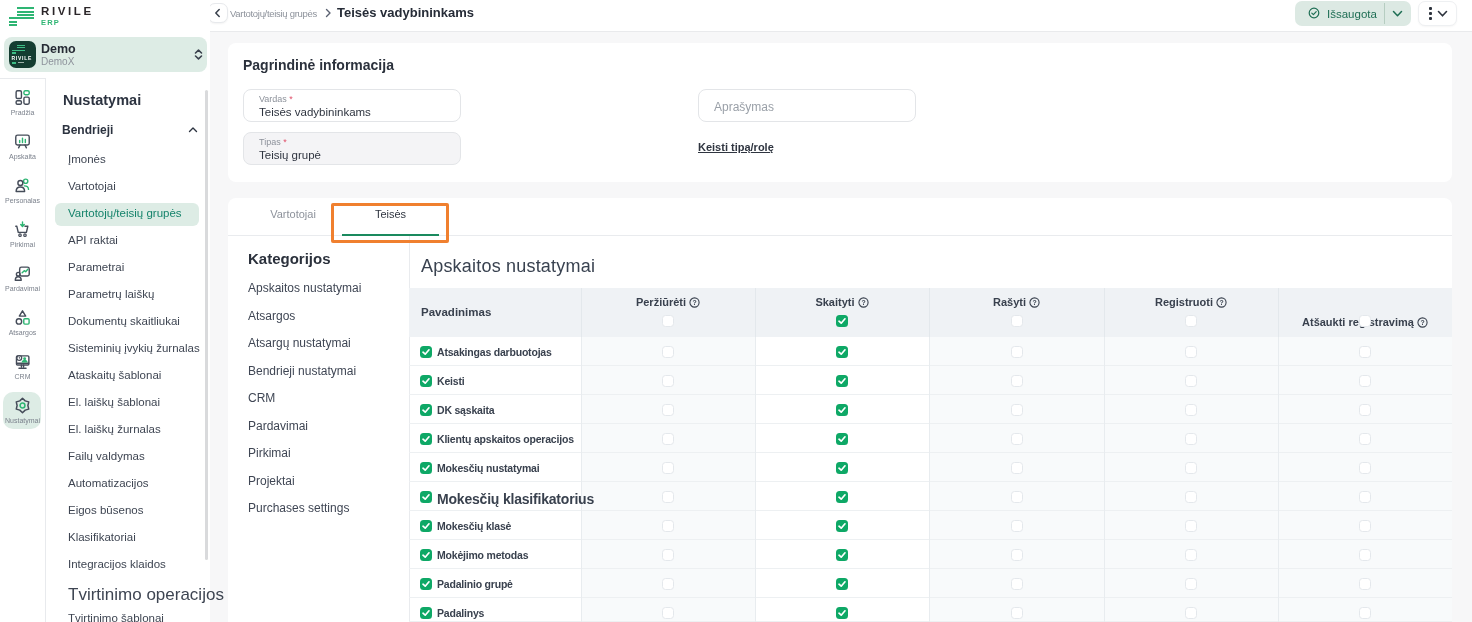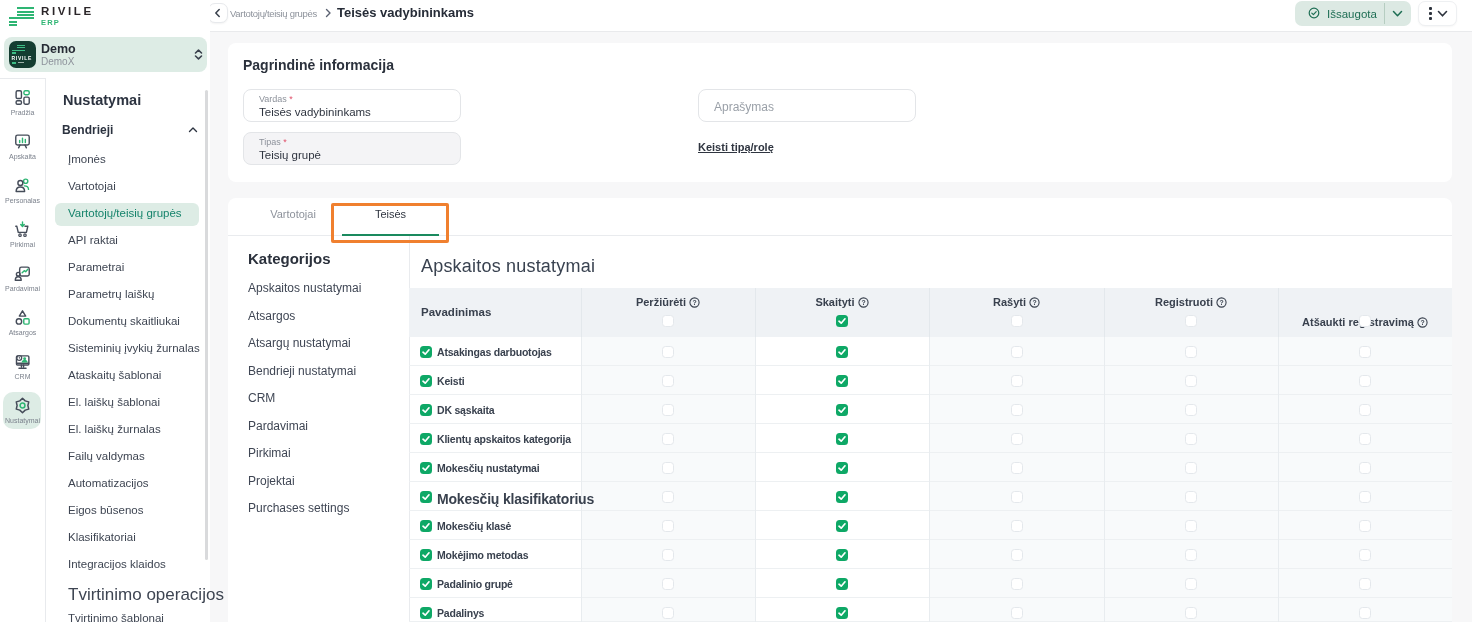--- a/index.html
+++ b/index.html
@@ -195,21 +195,21 @@
       <div class="abs" style="left:0;top:164px;width:1043px;height:1px;background:#edf0f2;"></div>
       <div class="abs" style="left:172px;top:136px;width:1px;height:29px;background:#e8ecef;"></div>
       <div class="abs" style="left:346px;top:136px;width:1px;height:29px;background:#e8ecef;"></div>
       <div class="abs" style="left:520px;top:136px;width:1px;height:29px;background:#e8ecef;"></div>
       <div class="abs" style="left:695px;top:136px;width:1px;height:29px;background:#e8ecef;"></div>
       <div class="abs" style="left:869px;top:136px;width:1px;height:29px;background:#e8ecef;"></div>
       <div class="abs" style="left:11px;top:144.5px;width:12px;height:12px;background:#0ea866;border-radius:3.5px;"></div>
       <svg class="abs" style="left:11px;top:144.5px;" width="12" height="12" viewBox="0 0 12 12">
         <path d="M3 6.2 L5.2 8.2 L9 3.8" fill="none" stroke="#fff" stroke-width="1.7" stroke-linecap="round" stroke-linejoin="round"></path>
       </svg>
-      <div class="abs" style="left:28px;top:144.5px;font-size:10.5px;letter-spacing:-0.2px;font-weight:bold;color:#39414e;">Klientų apskaitos kategorija</div>
+      <div class="abs" style="left:28px;top:144.5px;font-size:10.5px;letter-spacing:-0.2px;font-weight:bold;color:#39414e;">Klientų apskaitos operacijos</div>
       <div class="abs" style="left:253px;top:144.5px;width:12px;height:12px;background:#fff;border:1px solid #e4e8ec;border-radius:3.5px;"></div>
       <div class="abs" style="left:427px;top:144.5px;width:12px;height:12px;background:#0ea866;border-radius:3.5px;"></div>
       <svg class="abs" style="left:427px;top:144.5px;" width="12" height="12" viewBox="0 0 12 12">
         <path d="M3 6.2 L5.2 8.2 L9 3.8" fill="none" stroke="#fff" stroke-width="1.7" stroke-linecap="round" stroke-linejoin="round"></path>
       </svg>
       <div class="abs" style="left:601.5px;top:144.5px;width:12px;height:12px;background:#fff;border:1px solid #e4e8ec;border-radius:3.5px;"></div>
       <div class="abs" style="left:776px;top:144.5px;width:12px;height:12px;background:#fff;border:1px solid #e4e8ec;border-radius:3.5px;"></div>
       <div class="abs" style="left:950px;top:144.5px;width:12px;height:12px;background:#fff;border:1px solid #e4e8ec;border-radius:3.5px;"></div>
       <div class="abs" style="left:172px;top:165px;width:174px;height:29px;background:#f8fafb;"></div>
       <div class="abs" style="left:520px;top:165px;width:175px;height:29px;background:#f8fafb;"></div>

